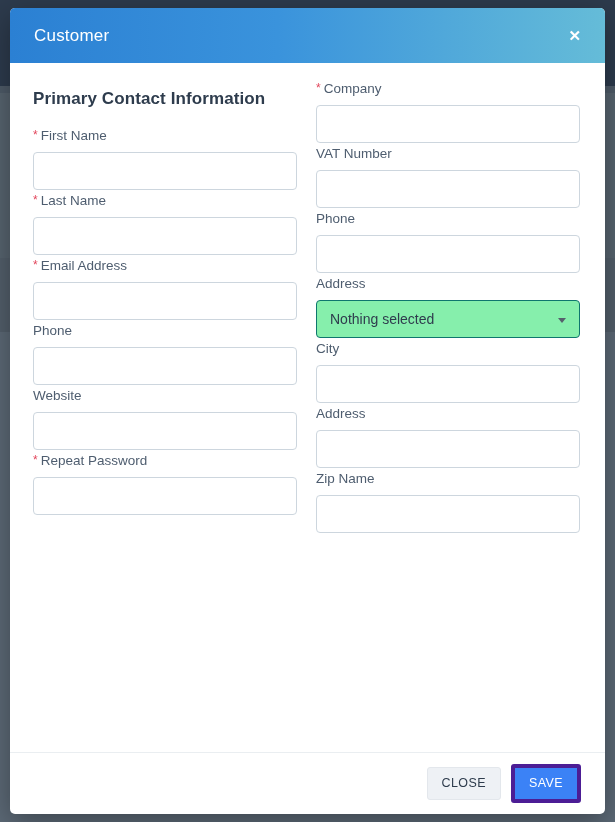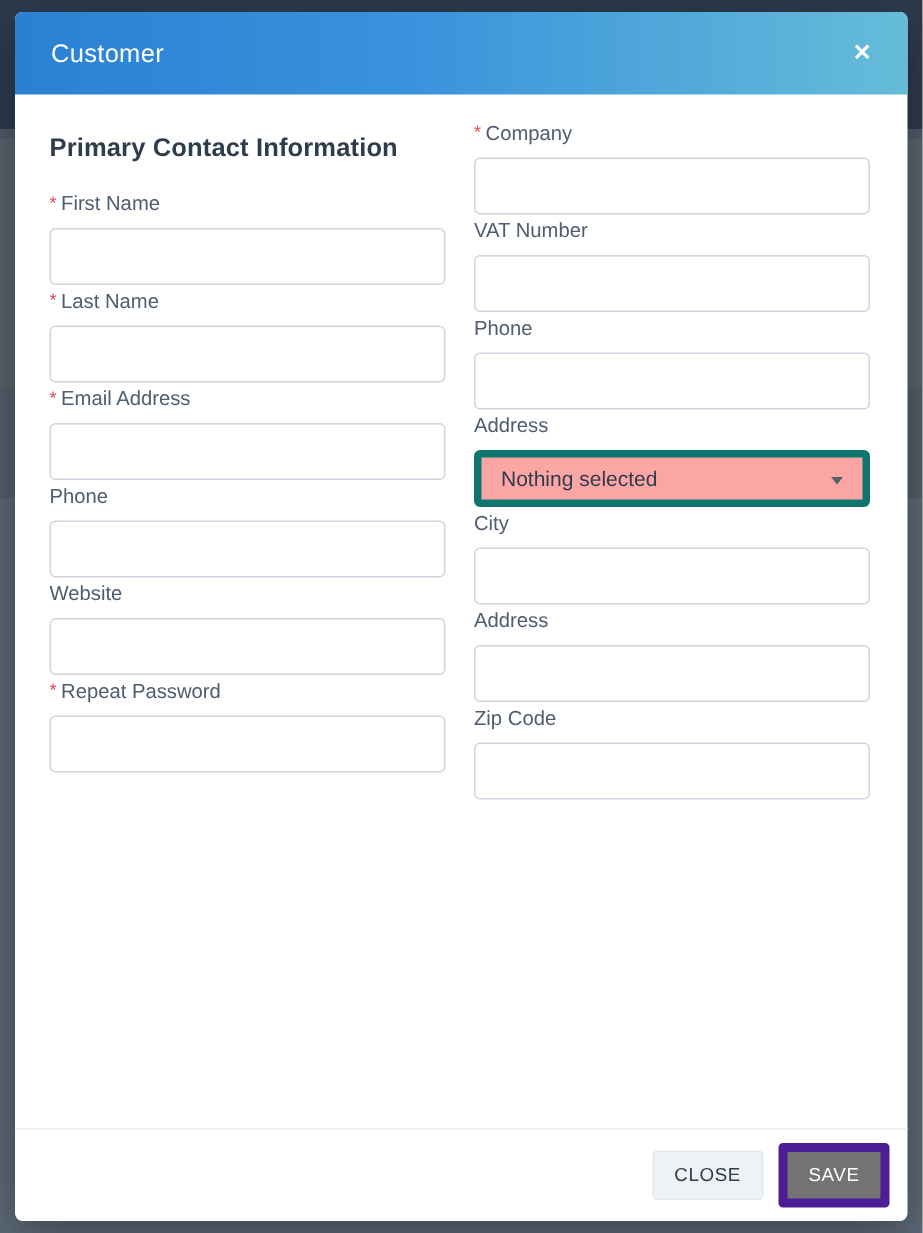--- a/index.html
+++ b/index.html
@@ -49,42 +49,42 @@
   }
   .req{color:#e2465c;font-size:12px;margin-right:3px;vertical-align:1px;}
   .text-input{
     width:100%;height:38px;box-sizing:border-box;
     border:1px solid #cdd6de;border-radius:4px;background:#ffffff;
     padding:0 12px;font-size:14px;color:#2f3c4d;outline:none;
     font-family:"Liberation Sans", sans-serif;
   }
   .select-box{
     width:100%;height:38px;box-sizing:border-box;
-    border:5px solid #0f766e;border-radius:4px;background:#fca5a5;
+    border:1px solid #0f766e;border-radius:4px;background:#86efac;
     display:flex;align-items:center;justify-content:space-between;
     padding:0 13px;cursor:pointer;
   }
   .select-value{font-size:14px;color:#2f3c4d;}
   .caret{
     width:0;height:0;border-left:4.5px solid transparent;
     border-right:4.5px solid transparent;border-top:5px solid #55606c;
     margin-top:2px;
   }
   .modal-footer{
     flex:0 0 62px;border-top:1px solid #eaeef1;
     display:flex;align-items:center;justify-content:flex-end;gap:10px;
-    padding:0 12px;box-sizing:border-box;
+    padding:0 24px;box-sizing:border-box;
   }
   .btn{
     font-family:"Liberation Sans", sans-serif;
     font-size:12.5px;font-weight:500;letter-spacing:.4px;
     padding:9px 14px;border-radius:3px;cursor:pointer;line-height:1;
   }
   .btn-close{background:#eef1f5;border:1px solid #e3e7ec;color:#2e3c4d;}
-  .btn-save{background:#737373;border:6px solid #4c1d95;color:#ffffff;}
+  .btn-save{background:#3b82f6;border:4px solid #4c1d95;color:#ffffff;}
 </style>
 </head>
 <body>
 
 <div class="modal">
 
   <div class="modal-header">
     <span class="modal-title">Customer</span>
     <button class="close-btn">✕</button>
   </div>
@@ -108,21 +108,21 @@
           <div class="form-group"><label>Phone</label><input type="text" class="text-input" style=""></div>
           <div class="form-group">
             <label>Address</label>
             <div class="select-box">
               <span class="select-value">Nothing selected</span>
               <span class="caret"></span>
             </div>
           </div>
           <div class="form-group"><label>City</label><input type="text" class="text-input" style=""></div>
           <div class="form-group"><label>Address</label><input type="text" class="text-input" style=""></div>
-          <div class="form-group"><label>Zip Code</label><input type="text" class="text-input" style=""></div>
+          <div class="form-group"><label>Zip Name</label><input type="text" class="text-input" style=""></div>
         </div>
     </div>
   </div>
 
   <div class="modal-footer">
     <button class="btn btn-close">CLOSE</button>
     <button class="btn btn-save">SAVE</button>
   </div>
 
 </div>

